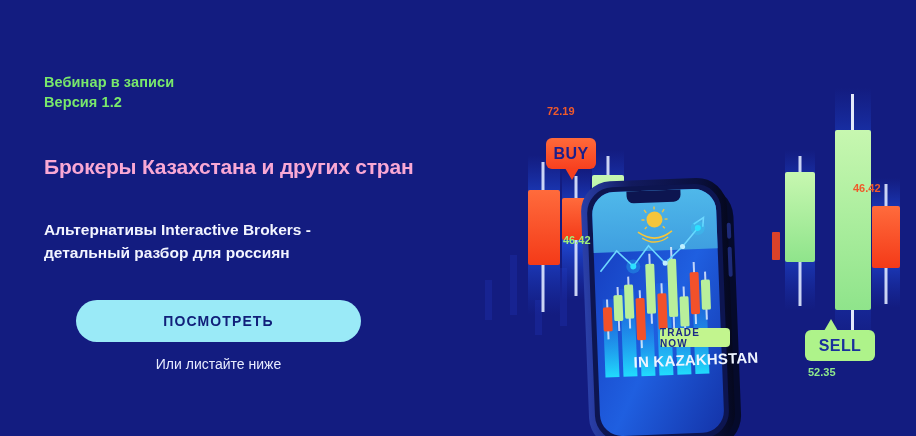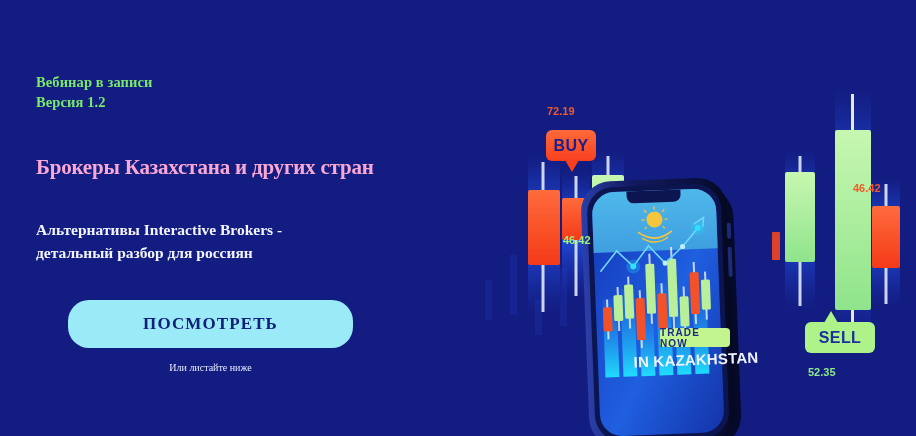--- a/index.html
+++ b/index.html
@@ -5,38 +5,38 @@
   html,body{margin:0;padding:0;}
   body{
     width:916px;height:436px;overflow:hidden;
     background:#121a7d;
     font-family:"Liberation Sans","DejaVu Sans",sans-serif;
     position:relative;
   }
   .banner{position:absolute;inset:0;background:#131c80;overflow:hidden;}
 
   
-  .left{position:absolute;left:36px;top:72px;width:520px;z-index:40;font-family:Liberation Serif, serif;}
+  .left{position:absolute;left:44px;top:72px;width:520px;z-index:40;}
   .eyebrow{color:#79e86b;font-size:14.5px;font-weight:bold;line-height:20px;letter-spacing:.1px;}
   .headline{color:#f9a8d4;font-size:21px;font-weight:bold;line-height:34px;margin-top:38px;white-space:nowrap;letter-spacing:-.2px;}
   .subline{color:#f2f4ff;font-size:15.5px;font-weight:bold;line-height:23px;margin-top:34px;}
   .cta{
-    display:block;margin-top:36px;margin-left:32px;width:285px;height:48px;
+    display:block;margin-top:36px;margin-left:32px;width:285px;height:42px;
     background:#9aeaf7;border:none;border-radius:21px;color:#11207a;
-    font-family:inherit;font-size:17px;font-weight:bold;letter-spacing:1.1px;cursor:pointer;
-  }
-  .below{margin-top:14px;margin-left:32px;width:285px;text-align:center;color:#e8ecff;font-size:10px;}
+    font-family:inherit;font-size:14px;font-weight:bold;letter-spacing:1.1px;cursor:pointer;
+  }
+  .below{margin-top:14px;margin-left:32px;width:285px;text-align:center;color:#e8ecff;font-size:14px;}
 
   
   .art{position:absolute;left:440px;top:0;width:476px;height:436px;z-index:10;}
   .art svg{display:block;}
 
   .badge{
     position:absolute;font-weight:bold;z-index:30;
-    display:flex;align-items:center;justify-content:center;
+    display:flex;align-items:center;justify-content:center;margin-top:8px;
   }
   .buy-badge{
     left:546px;top:130px;width:50px;height:31px;border-radius:6px;
     background:linear-gradient(180deg,#ff6a3a,#f8401f);
     color:#1a1f8c;font-size:16px;letter-spacing:.4px;
   }
   .buy-badge:after{
     content:"";position:absolute;left:19px;top:30px;width:0;height:0;
     border-left:7px solid transparent;border-right:7px solid transparent;
     border-top:12px solid #f8401f;

